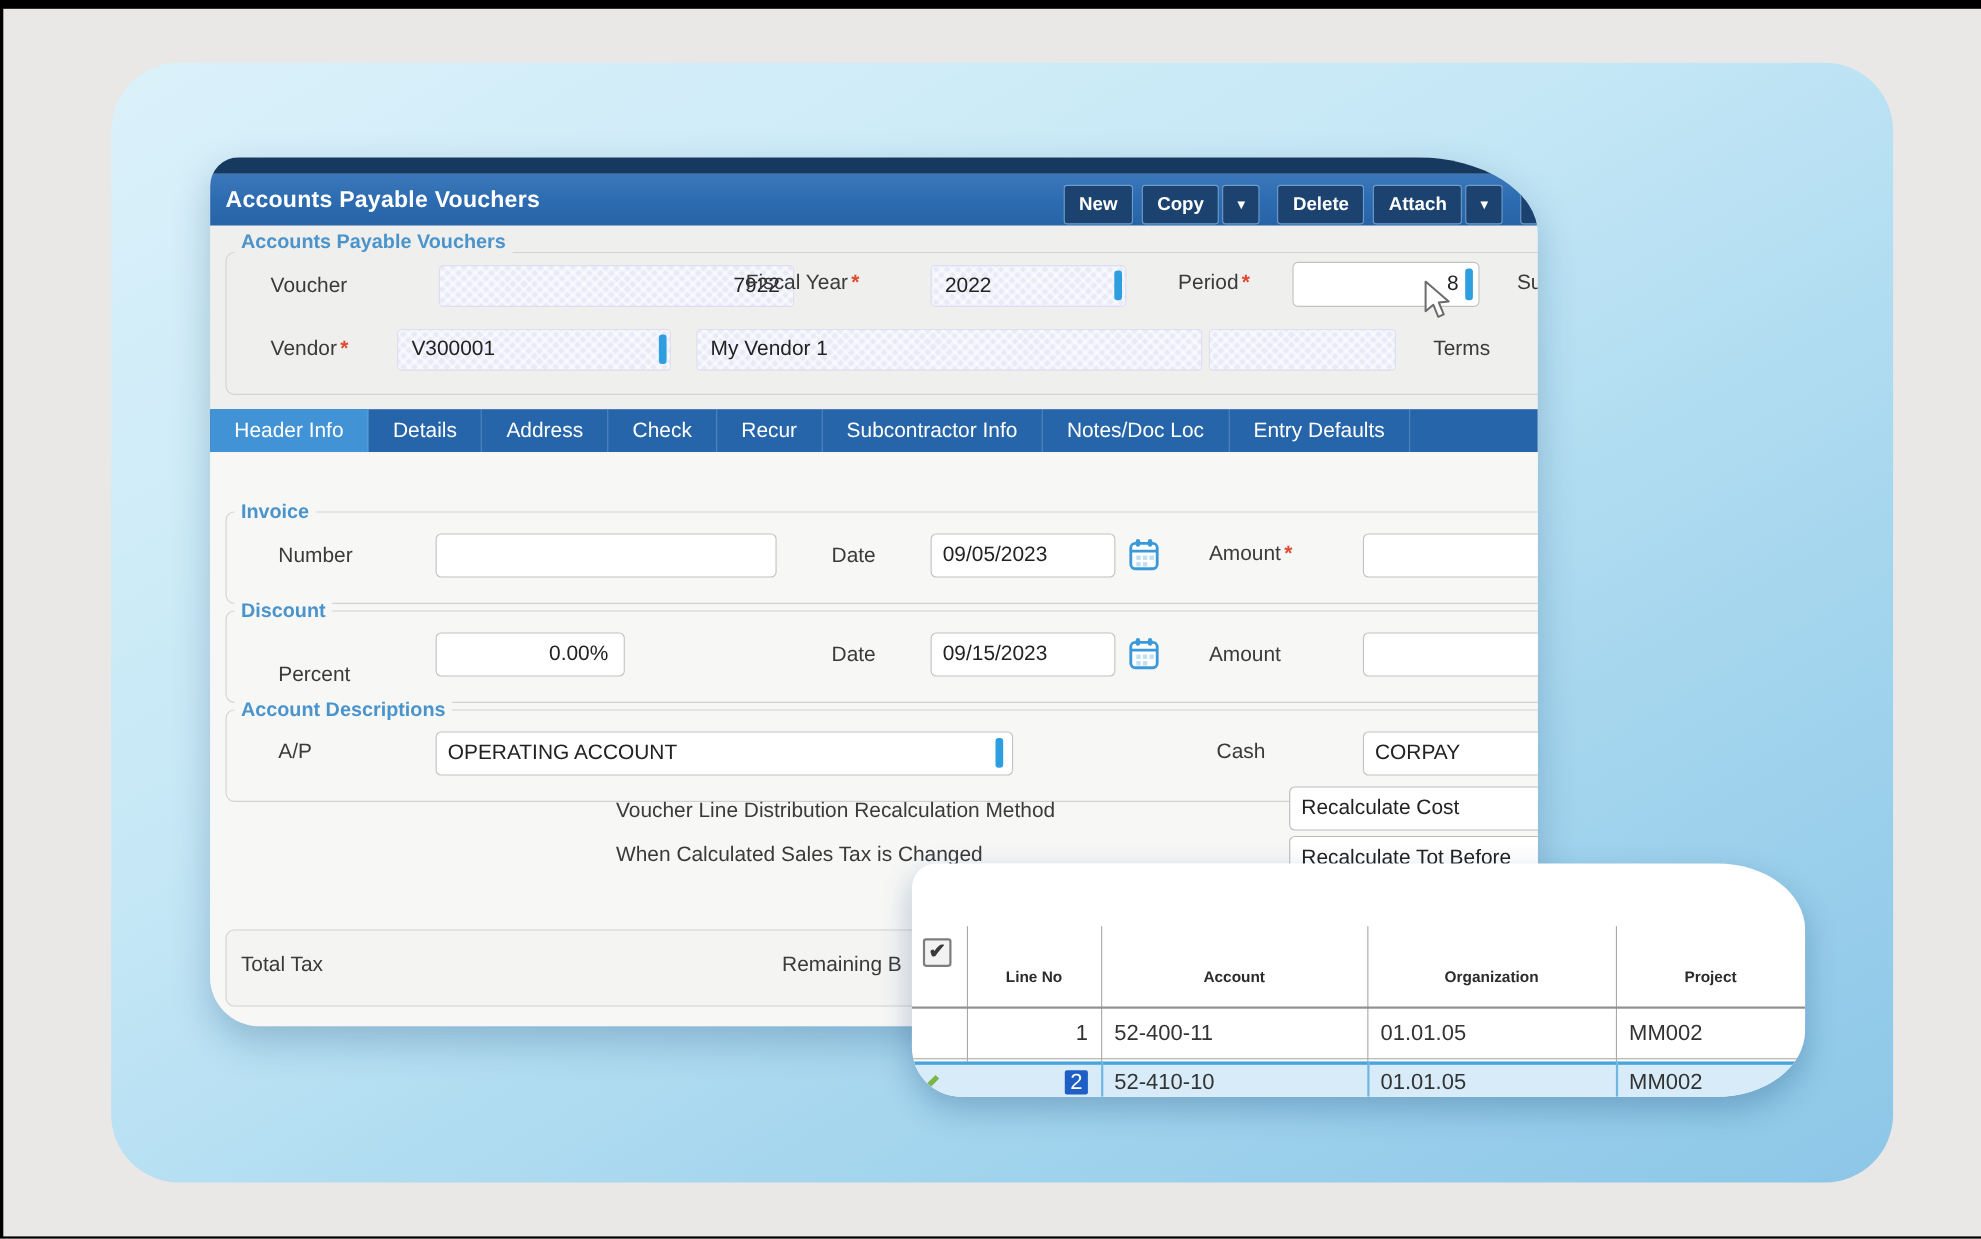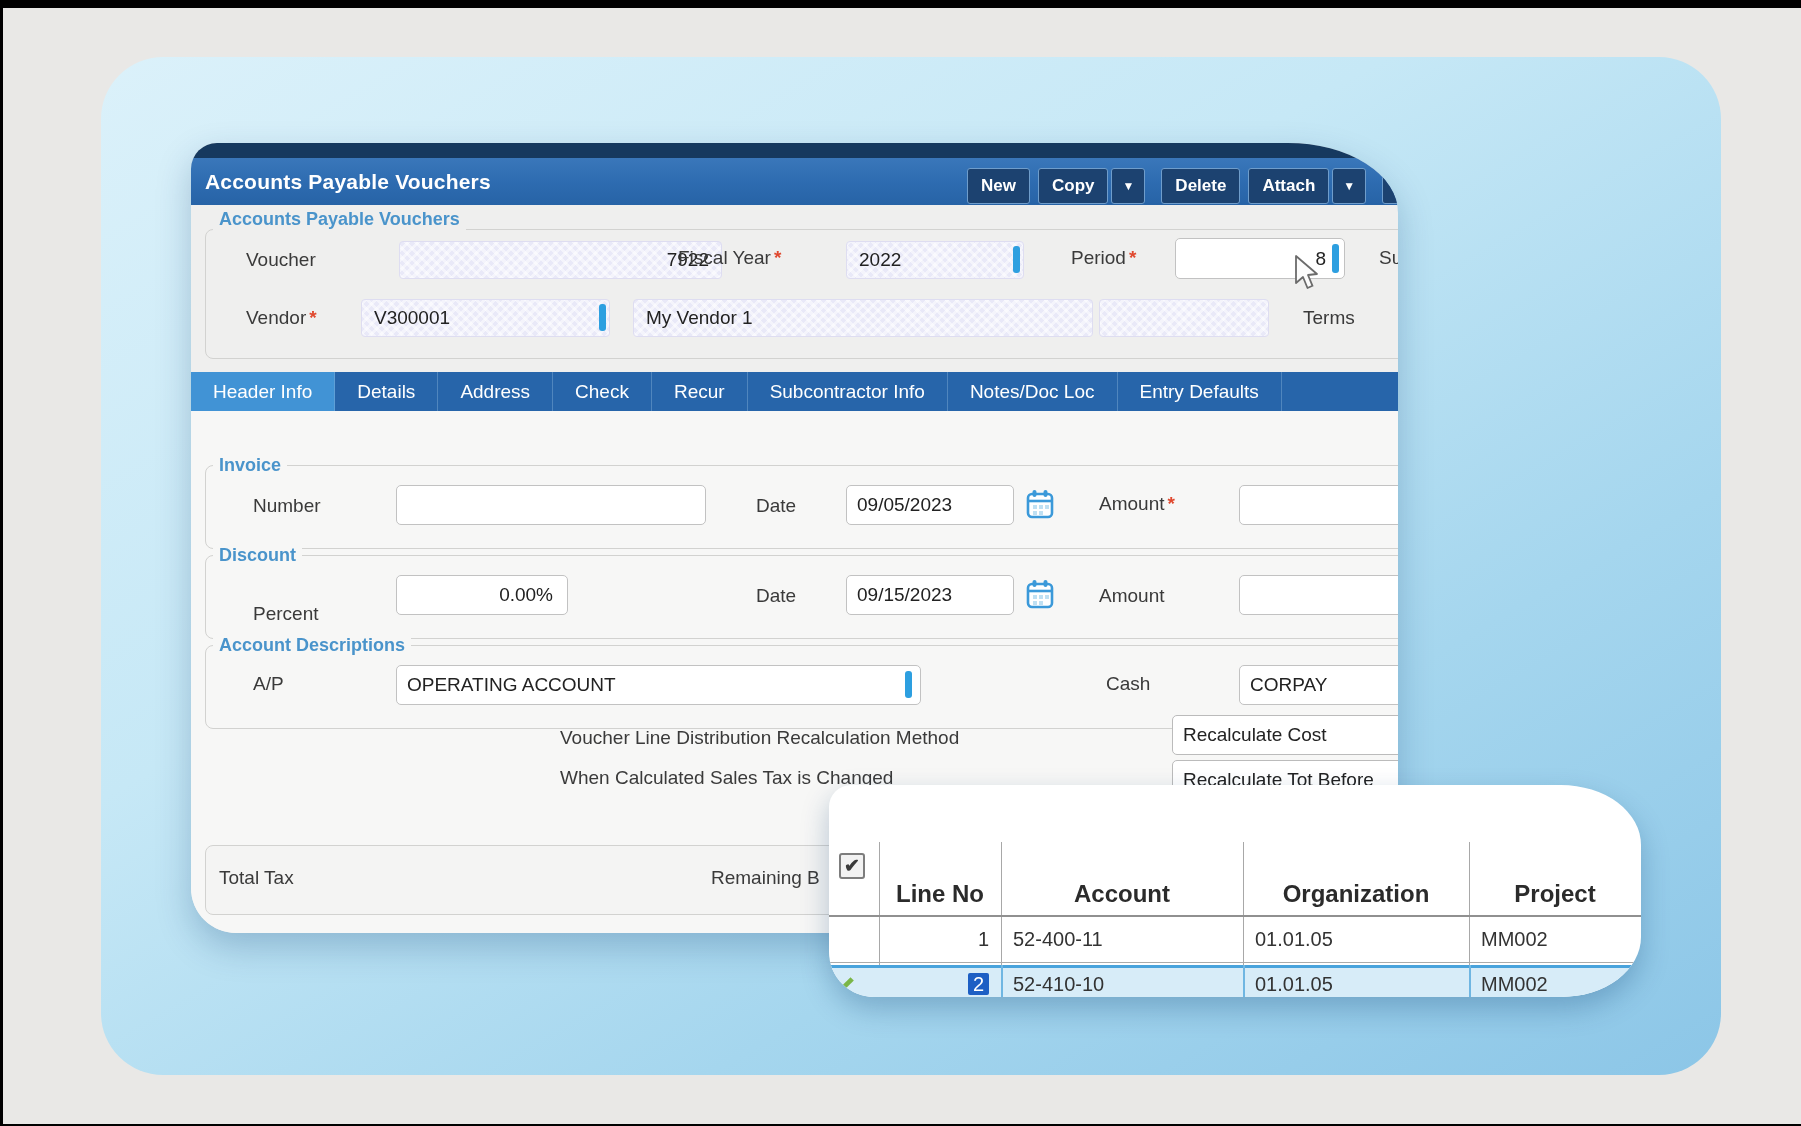--- a/index.html
+++ b/index.html
@@ -50,21 +50,21 @@
   
   .ovl{position:absolute;left:728px;top:728px;width:812px;height:212px;background:#fff;
        border-radius:22px 80px 80px 45px / 22px 60px 60px 45px;overflow:hidden;
        box-shadow:0 12px 28px rgba(10,60,110,.28);z-index:20;}
   .ovl-titlebar{position:absolute;left:0;top:0;width:100%;height:57px;
        background:linear-gradient(180deg,#3572b6 0%,#2b67ab 60%,#265fa0 100%);}
   .ovl-title{position:absolute;left:28px;top:0;line-height:55px;color:#fff;font-weight:bold;font-size:21px;}
   .vline{position:absolute;top:57px;width:1px;height:155px;background:#a8a8a8;}
   .hdr-bottom{position:absolute;left:0;top:130px;width:100%;height:2px;background:#909090;}
   .row1-bottom{position:absolute;left:0;top:177px;width:100%;height:1px;background:#ababab;}
-  .thc{position:absolute;top:95px;font-size:24px;font-weight:bold;color:#2b2b2b;text-align:center;}
+  .thc{position:absolute;top:95px;font-size:14px;font-weight:bold;color:#2b2b2b;text-align:center;}
   .cell{position:absolute;font-size:20px;color:#333;white-space:nowrap;box-sizing:border-box;}
   .row2bg{position:absolute;left:0;top:180px;width:100%;height:32px;background:#d7ecf8;
           border-top:3px solid #49a3dc;box-sizing:content-box;}
   .sel2{background:#1d5fc4;color:#fff;padding:0 5px;border-radius:2px;}
   .chk{position:absolute;width:26px;height:26px;background:#f2f2f2;border:2px solid #7d7d7d;
        border-radius:3px;box-sizing:border-box;text-align:center;line-height:22px;
        font-size:19px;font-weight:bold;color:#3a3a3a;cursor:pointer;}
   .icon{position:absolute;}
 </style>
 </head>

